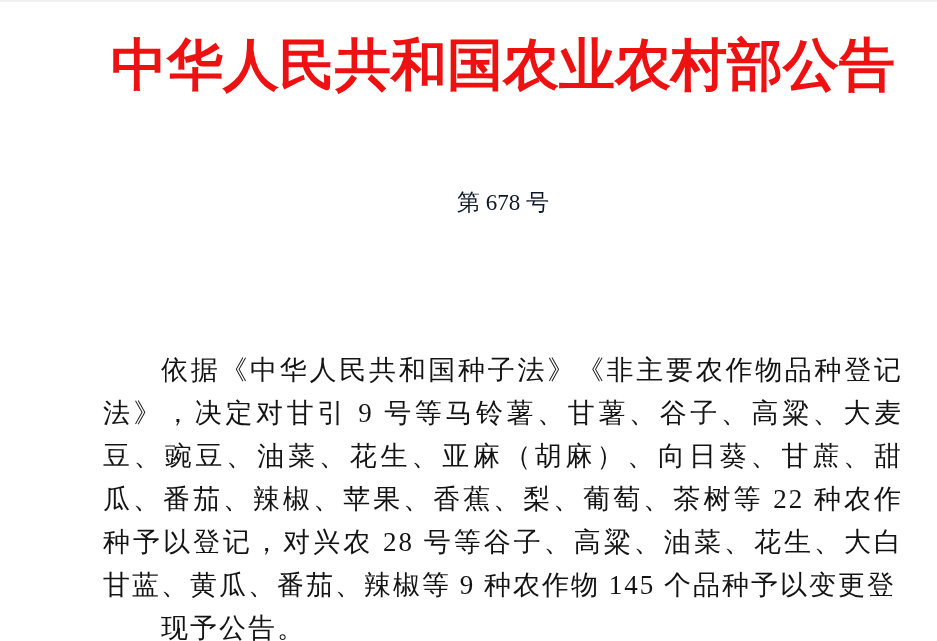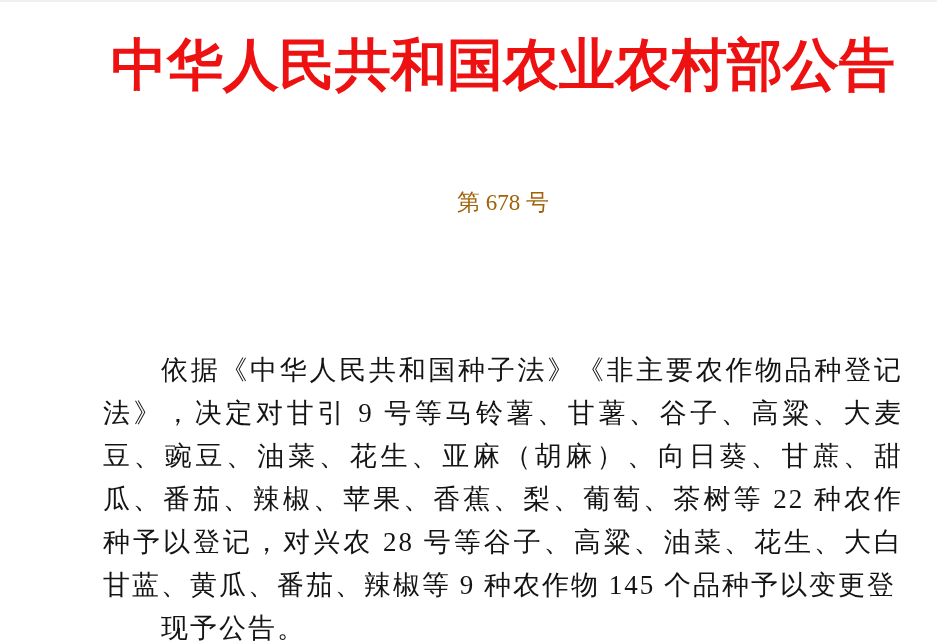--- a/index.html
+++ b/index.html
@@ -24,21 +24,21 @@
     font-size: 56px;
     font-weight: bold;
     line-height: 58px;
     white-space: nowrap;
   }
   .doc-number {
     margin-top: 94px;
     text-align: center;
     font-size: 23px;
     line-height: 30px;
-    color: #a16207;
+    color: #0f172a;
   }
   .body-block {
     margin-top: 131px;
     font-size: 27px;
     line-height: 43px;
     color: #141414;
     letter-spacing: 2px;
   }
   .body-line {
     height: 43px;

